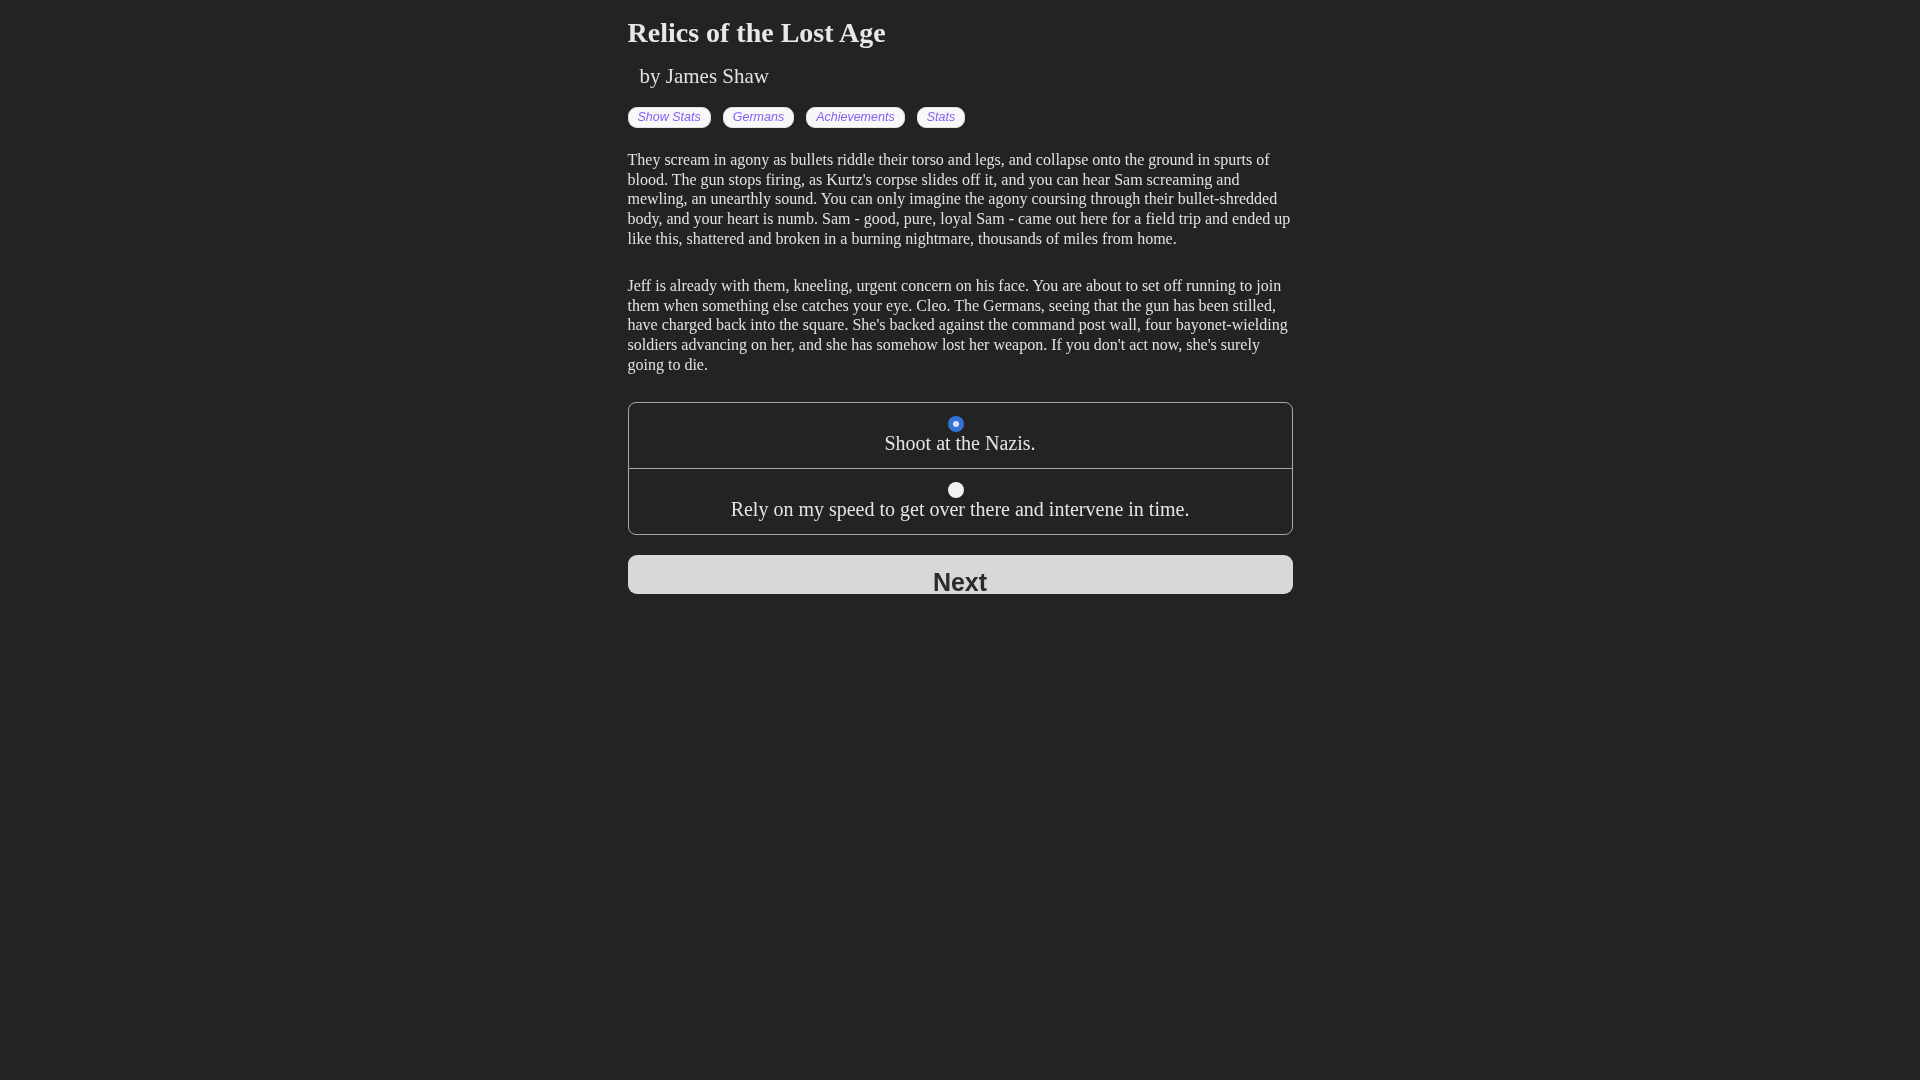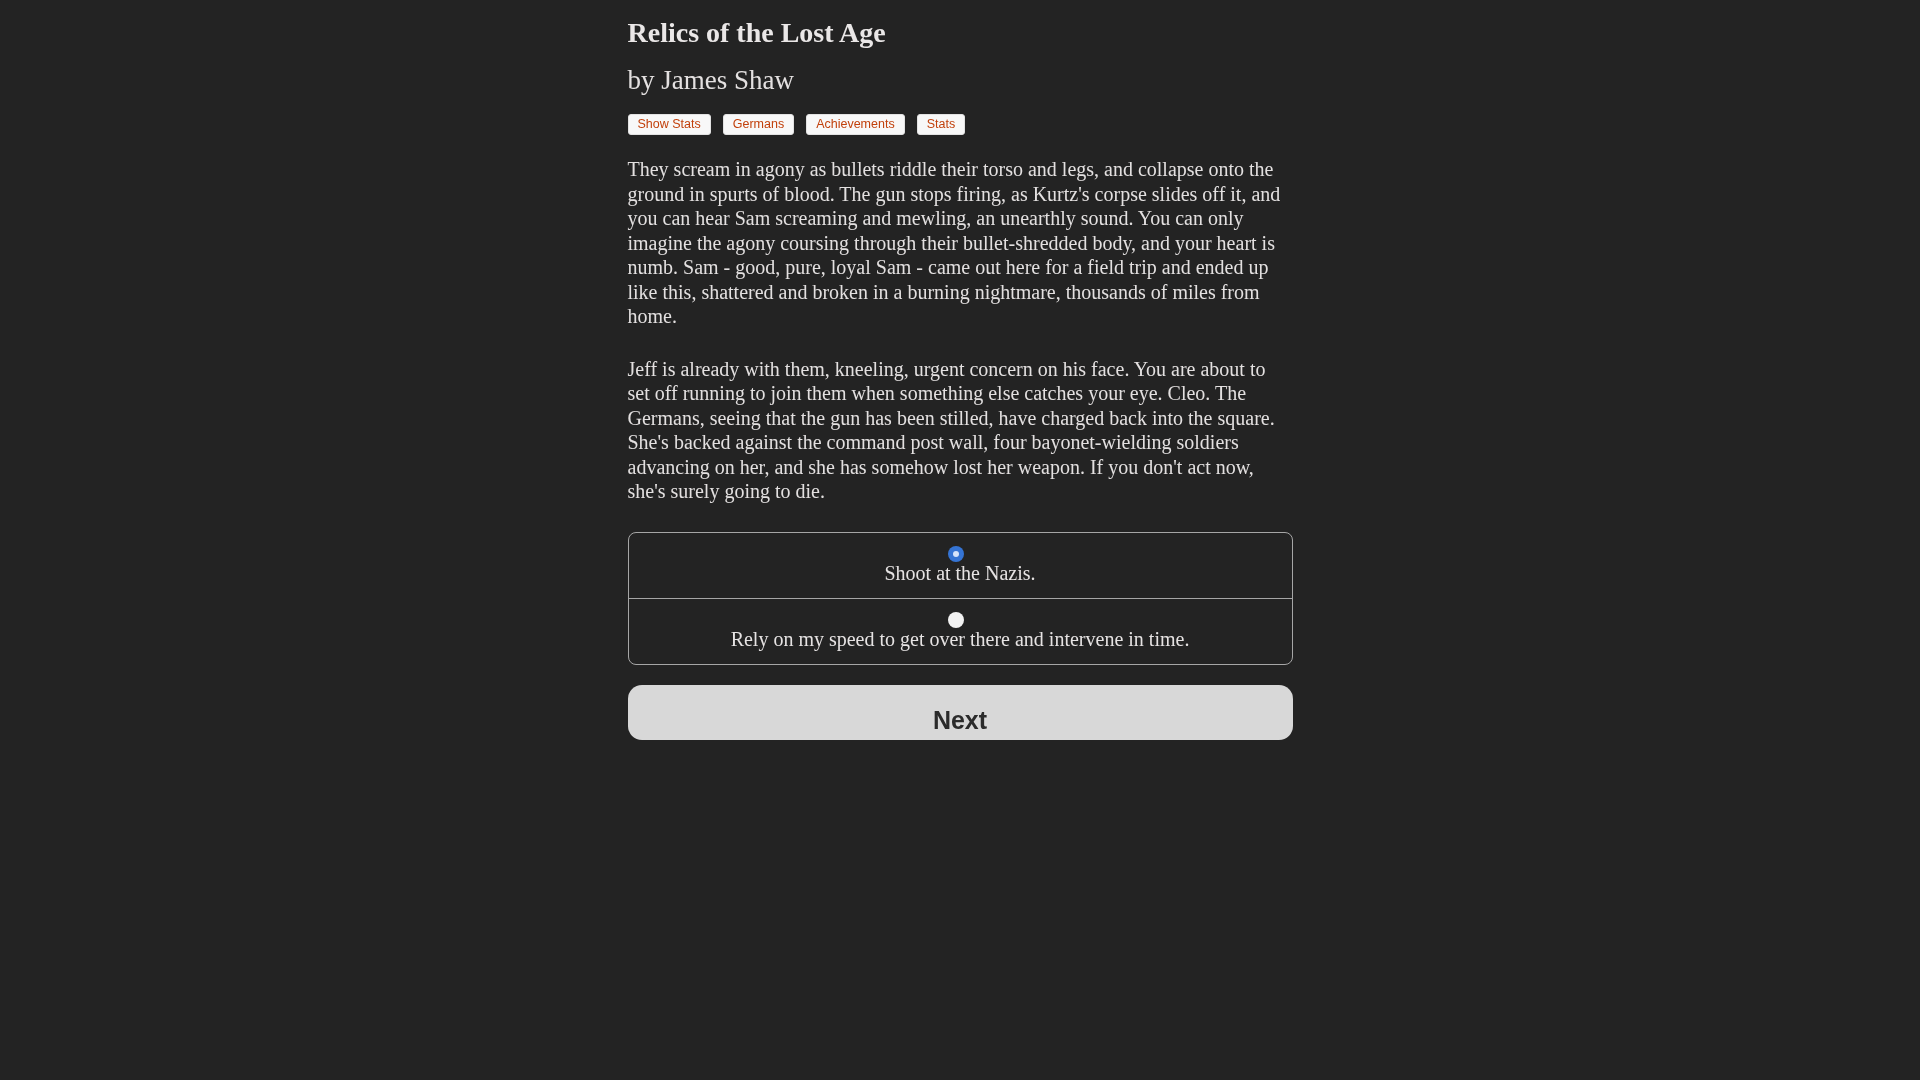--- a/index.html
+++ b/index.html
@@ -18,43 +18,44 @@
     color: #e3e0e0;
   }
   .game-title {
     font-size: 28px;
     font-weight: bold;
     color: #eae7e7;
     margin: 0 0 14px 0;
     line-height: 1.2;
   }
   .byline {
-    font-size: 27px;
+    font-size: 21px;
     color: #e3e0e0;
-    margin: 0 0 18px 0;
+    margin: 0 0 18px 12px;
     line-height: 1.2;
   }
   .toolbar {
     margin: 0 0 22px 0;
     display: flex;
     gap: 12px;
   }
   .toolbar button {
     font-family: "Liberation Sans", sans-serif;
     font-size: 12.5px;
-    color: #c2410c;
+    color: #8b5cf6;
     background: #f8f8f8;
     border: 1px solid #e2e2e2;
-    border-radius: 3px;
+    border-radius: 9px;
     padding: 2px 9px 3px 9px;
     line-height: 1.15;
     cursor: pointer;
+    font-style: italic;
   }
   .story p {
-    font-size: 20px;
+    font-size: 16px;
     line-height: 1.225;
     margin: 0 0 28px 0;
     color: #e3e0e0;
   }
   .choice-box {
     border: 1px solid #a6a6a6;
     border-radius: 8px;
     overflow: hidden;
     margin: 0 0 20px 0;
   }
@@ -90,31 +91,31 @@
     background: #d6e4fb;
   }
   .option-label {
     font-size: 20px;
     line-height: 1.1;
     color: #e6e3e3;
   }
   .next-button {
     display: block;
     width: 100%;
-    height: 55px;
+    height: 39px;
     background: #d8d8d8;
     color: #2b2b2b;
     font-family: "Liberation Sans", sans-serif;
     font-size: 25px;
     font-weight: bold;
     text-align: center;
     border: none;
-    border-radius: 14px;
+    border-radius: 9px;
     line-height: 39px;
-    padding: 16px;
+    padding: 8px;
     cursor: pointer;
   }
 </style>
 </head>
 <body>
 
 <div class="content">
 
   <h1 class="game-title">Relics of the Lost Age</h1>
 

